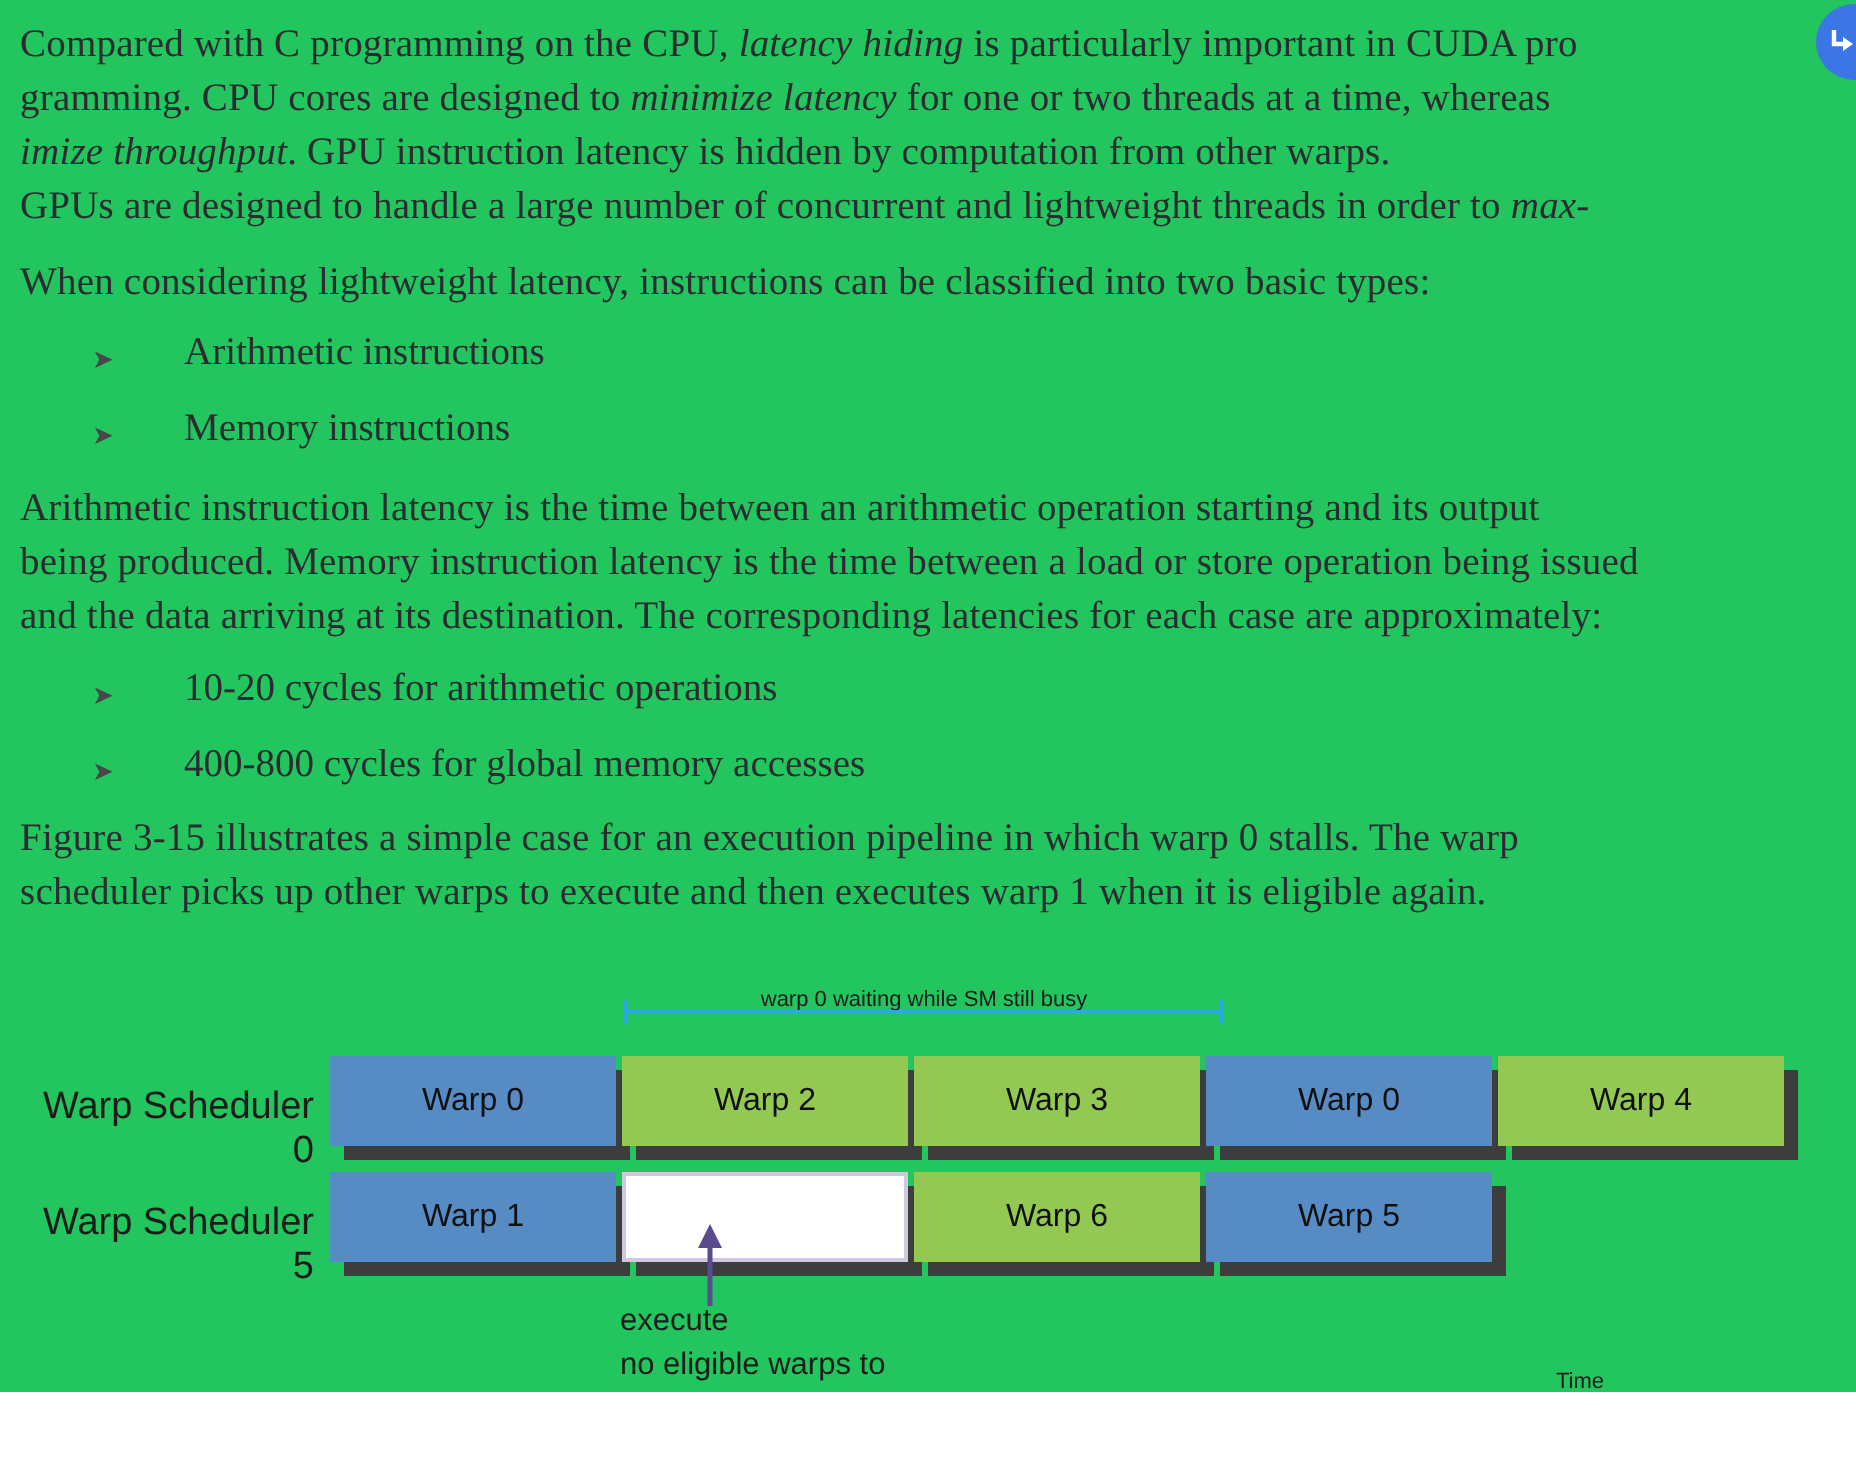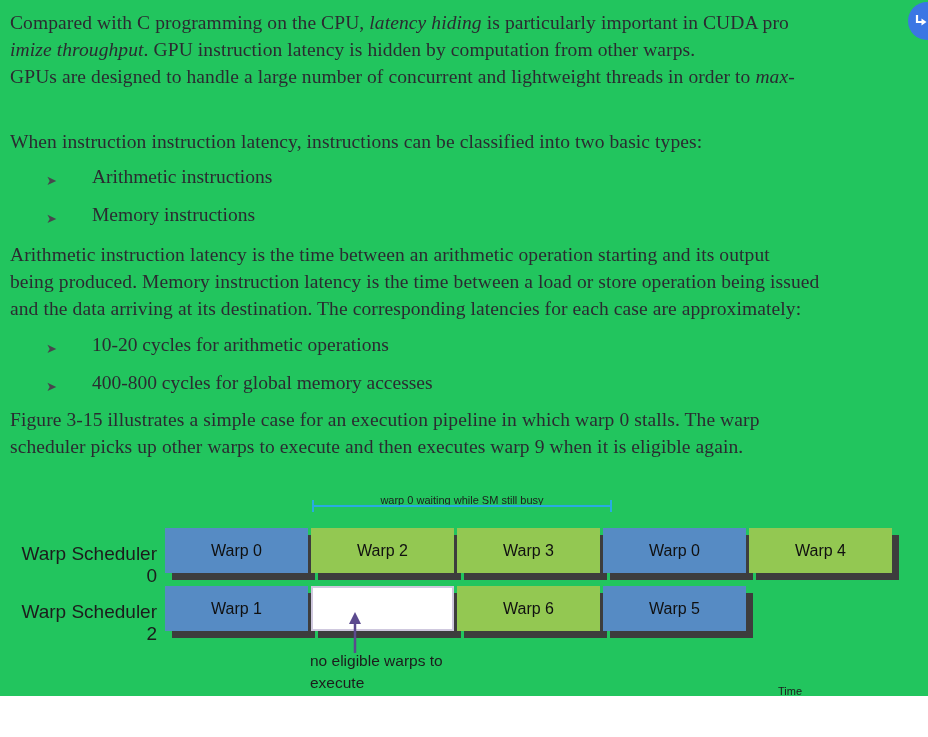--- a/index.html
+++ b/index.html
@@ -50,26 +50,27 @@
     padding-left:5px; box-sizing:border-box; cursor:pointer;
   }
 </style>
 </head>
 <body>
 
 <div class="page">
 
   <div class="para" style="top:9px">
     <div class="line"><span>Compared with C programming on the CPU, </span><span class="it">latency hiding</span><span> is particularly important in CUDA pro</span></div>
+    <div class="line"><span>gramming. CPU cores are designed to </span><span class="it">minimize latency</span><span> for one or two threads at a time, whereas</span></div>
     <div class="line"><span class="it">imize throughput</span><span>. GPU instruction latency is hidden by computation from other warps.</span></div>
     <div class="line"><span>GPUs are designed to handle a large number of concurrent and lightweight threads in order to </span><span class="it">max-</span></div>
   </div>
 
   <div class="para" style="top:128px">
-    <div class="line">When instruction instruction latency, instructions can be classified into two basic types:</div>
+    <div class="line">When considering lightweight latency, instructions can be classified into two basic types:</div>
   </div>
 
   <div class="bullet" style="top:164px">
     <span class="marker">➤</span>
     <span class="btext">Arithmetic instructions</span>
   </div>
   <div class="bullet" style="top:202px">
     <span class="marker">➤</span>
     <span class="btext">Memory instructions</span>
   </div>
@@ -84,33 +85,33 @@
     <span class="marker">➤</span>
     <span class="btext">10-20 cycles for arithmetic operations</span>
   </div>
   <div class="bullet" style="top:370px">
     <span class="marker">➤</span>
     <span class="btext">400-800 cycles for global memory accesses</span>
   </div>
 
   <div class="para" style="top:406px">
     <div class="line">Figure 3-15 illustrates a simple case for an execution pipeline in which warp 0 stalls. The warp</div>
-    <div class="line">scheduler picks up other warps to execute and then executes warp 9 when it is eligible again.</div>
+    <div class="line">scheduler picks up other warps to execute and then executes warp 1 when it is eligible again.</div>
   </div>
 
   <div>
 
     <div class="bracket-label sans">warp 0 waiting while SM still busy</div>
     <div class="bracket">
       <span class="tick l"></span>
       <span class="tick r"></span>
     </div>
 
     <div class="row-label sans" style="top:543px">Warp Scheduler 0</div>
-    <div class="row-label sans" style="top:601px">Warp Scheduler 2</div>
+    <div class="row-label sans" style="top:601px">Warp Scheduler 5</div>
 
     <div class="slot-row" style="top:528px">
       <div class="slot" data-color="blue">Warp 0</div>
       <div class="slot" data-color="green">Warp 2</div>
       <div class="slot" data-color="green">Warp 3</div>
       <div class="slot" data-color="blue">Warp 0</div>
       <div class="slot" data-color="green">Warp 4</div>
     </div>
 
     <div class="slot-row" style="top:586px">
@@ -119,22 +120,22 @@
       <div class="slot" data-color="green">Warp 6</div>
       <div class="slot" data-color="blue">Warp 5</div>
     </div>
 
     <svg class="stall-arrow" width="16" height="44">
       <line x1="8" y1="12" x2="8" y2="43" stroke="var(--arrow)" stroke-width="2.5"></line>
       <polygon points="2,14 8,2 14,14" fill="var(--arrow)"></polygon>
     </svg>
 
     <div class="annotation sans">
+      <div>execute</div>
       <div>no eligible warps to</div>
-      <div>execute</div>
     </div>
 
     <div class="time-label sans">Time</div>
     <svg class="time-axis" width="730" height="20">
       <line x1="0" y1="10" x2="714" y2="10" stroke="#231f20" stroke-width="2"></line>
       <polygon points="712,4 728,10 712,16" fill="#231f20"></polygon>
     </svg>
 
     <div class="caption sans">FIGURE 3-15</div>
   </div>

